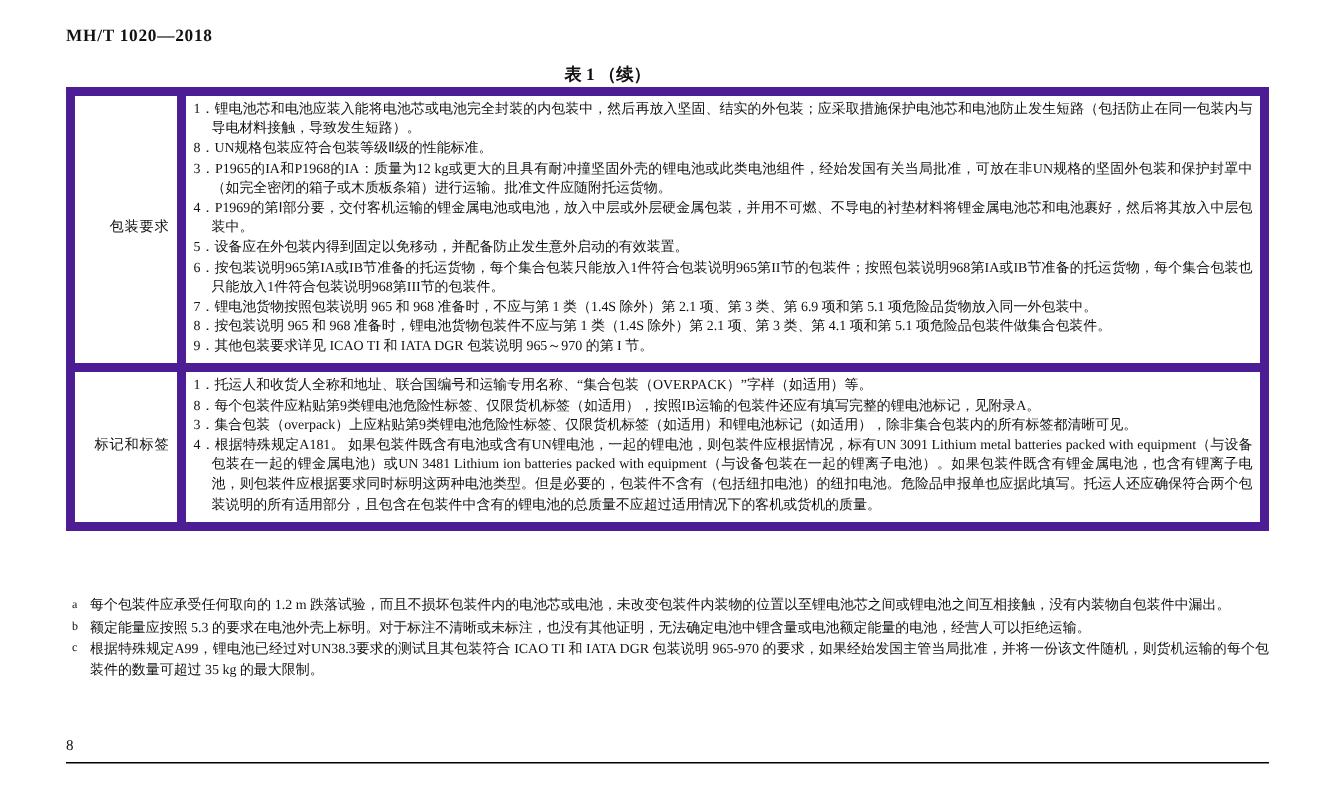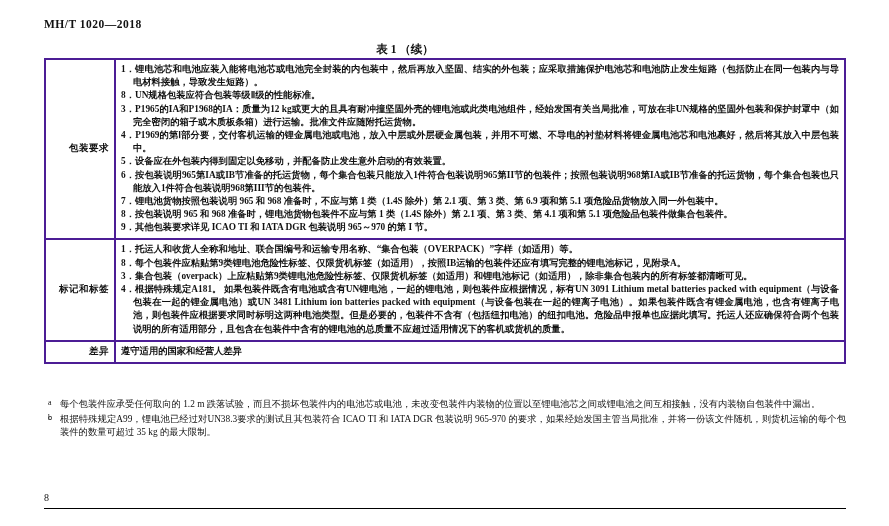--- a/index.html
+++ b/index.html
@@ -46,24 +46,23 @@
     top: 58px;
     left: 44px;
     width: 802px;
     border-collapse: collapse;
     font-family: "Liberation Serif", serif;
     font-size: 9.3px;
     line-height: 1.42;
     table-layout: fixed;
   }
   table.main td {
-    border: 2px solid #4c1d95;
+    border: 6px solid #4c1d95;
     padding: 3px 5px 4px 5px;
     vertical-align: middle;
-    font-weight: bold;
   }
   td.label {
     width: 58px;
     text-align: right;
     vertical-align: middle;
     font-size: 9.5px;
     letter-spacing: 0.5px;
   }
   td.content {
     text-align: justify;
@@ -148,36 +147,31 @@
       </tr>
       <tr>
         <td class="label">标记和标签</td>
         <td class="content">
           <span class="line">1．托运人和收货人全称和地址、联合国编号和运输专用名称、“集合包装（OVERPACK）”字样（如适用）等。</span>
           <span class="line">8．每个包装件应粘贴第9类锂电池危险性标签、仅限货机标签（如适用），按照IB运输的包装件还应有填写完整的锂电池标记，见附录A。</span>
           <span class="line">3．集合包装（overpack）上应粘贴第9类锂电池危险性标签、仅限货机标签（如适用）和锂电池标记（如适用），除非集合包装内的所有标签都清晰可见。</span>
           <span class="line">4．根据特殊规定A181。 如果包装件既含有电池或含有UN锂电池，一起的锂电池，则包装件应根据情况，标有UN 3091 Lithium metal batteries packed with equipment（与设备包装在一起的锂金属电池）或UN 3481 Lithium ion batteries packed with equipment（与设备包装在一起的锂离子电池）。如果包装件既含有锂金属电池，也含有锂离子电池，则包装件应根据要求同时标明这两种电池类型。但是必要的，包装件不含有（包括纽扣电池）的纽扣电池。危险品申报单也应据此填写。托运人还应确保符合两个包装说明的所有适用部分，且包含在包装件中含有的锂电池的总质量不应超过适用情况下的客机或货机的质量。</span>
         </td>
       </tr>
-      <tr>
-        <td class="label">差异</td>
-        <td class="content mid">
-          <span class="plain">遵守适用的国家和经营人差异</span>
-        </td>
-      </tr>
     </tbody>
   </table>
 
   <div class="footnotes">
     <span class="fn">
       <span class="marker">a</span>
       <span>每个包装件应承受任何取向的 1.2 m 跌落试验，而且不损坏包装件内的电池芯或电池，未改变包装件内装物的位置以至锂电池芯之间或锂电池之间互相接触，没有内装物自包装件中漏出。</span>
     </span>
     <span class="fn">
       <span class="marker">b</span>
+      <span>额定能量应按照 5.3 的要求在电池外壳上标明。对于标注不清晰或未标注，也没有其他证明，无法确定电池中锂含量或电池额定能量的电池，经营人可以拒绝运输。</span>
     </span>
     <span class="fn">
       <span class="marker">c</span>
       <span>根据特殊规定A99，锂电池已经过对UN38.3要求的测试且其包装符合 ICAO TI 和 IATA DGR 包装说明 965-970 的要求，如果经始发国主管当局批准，并将一份该文件随机，则货机运输的每个包装件的数量可超过 35 kg 的最大限制。</span>
     </span>
   </div>
 
   <div class="page-number">8</div>
   <div class="footer-rule"></div>
 

